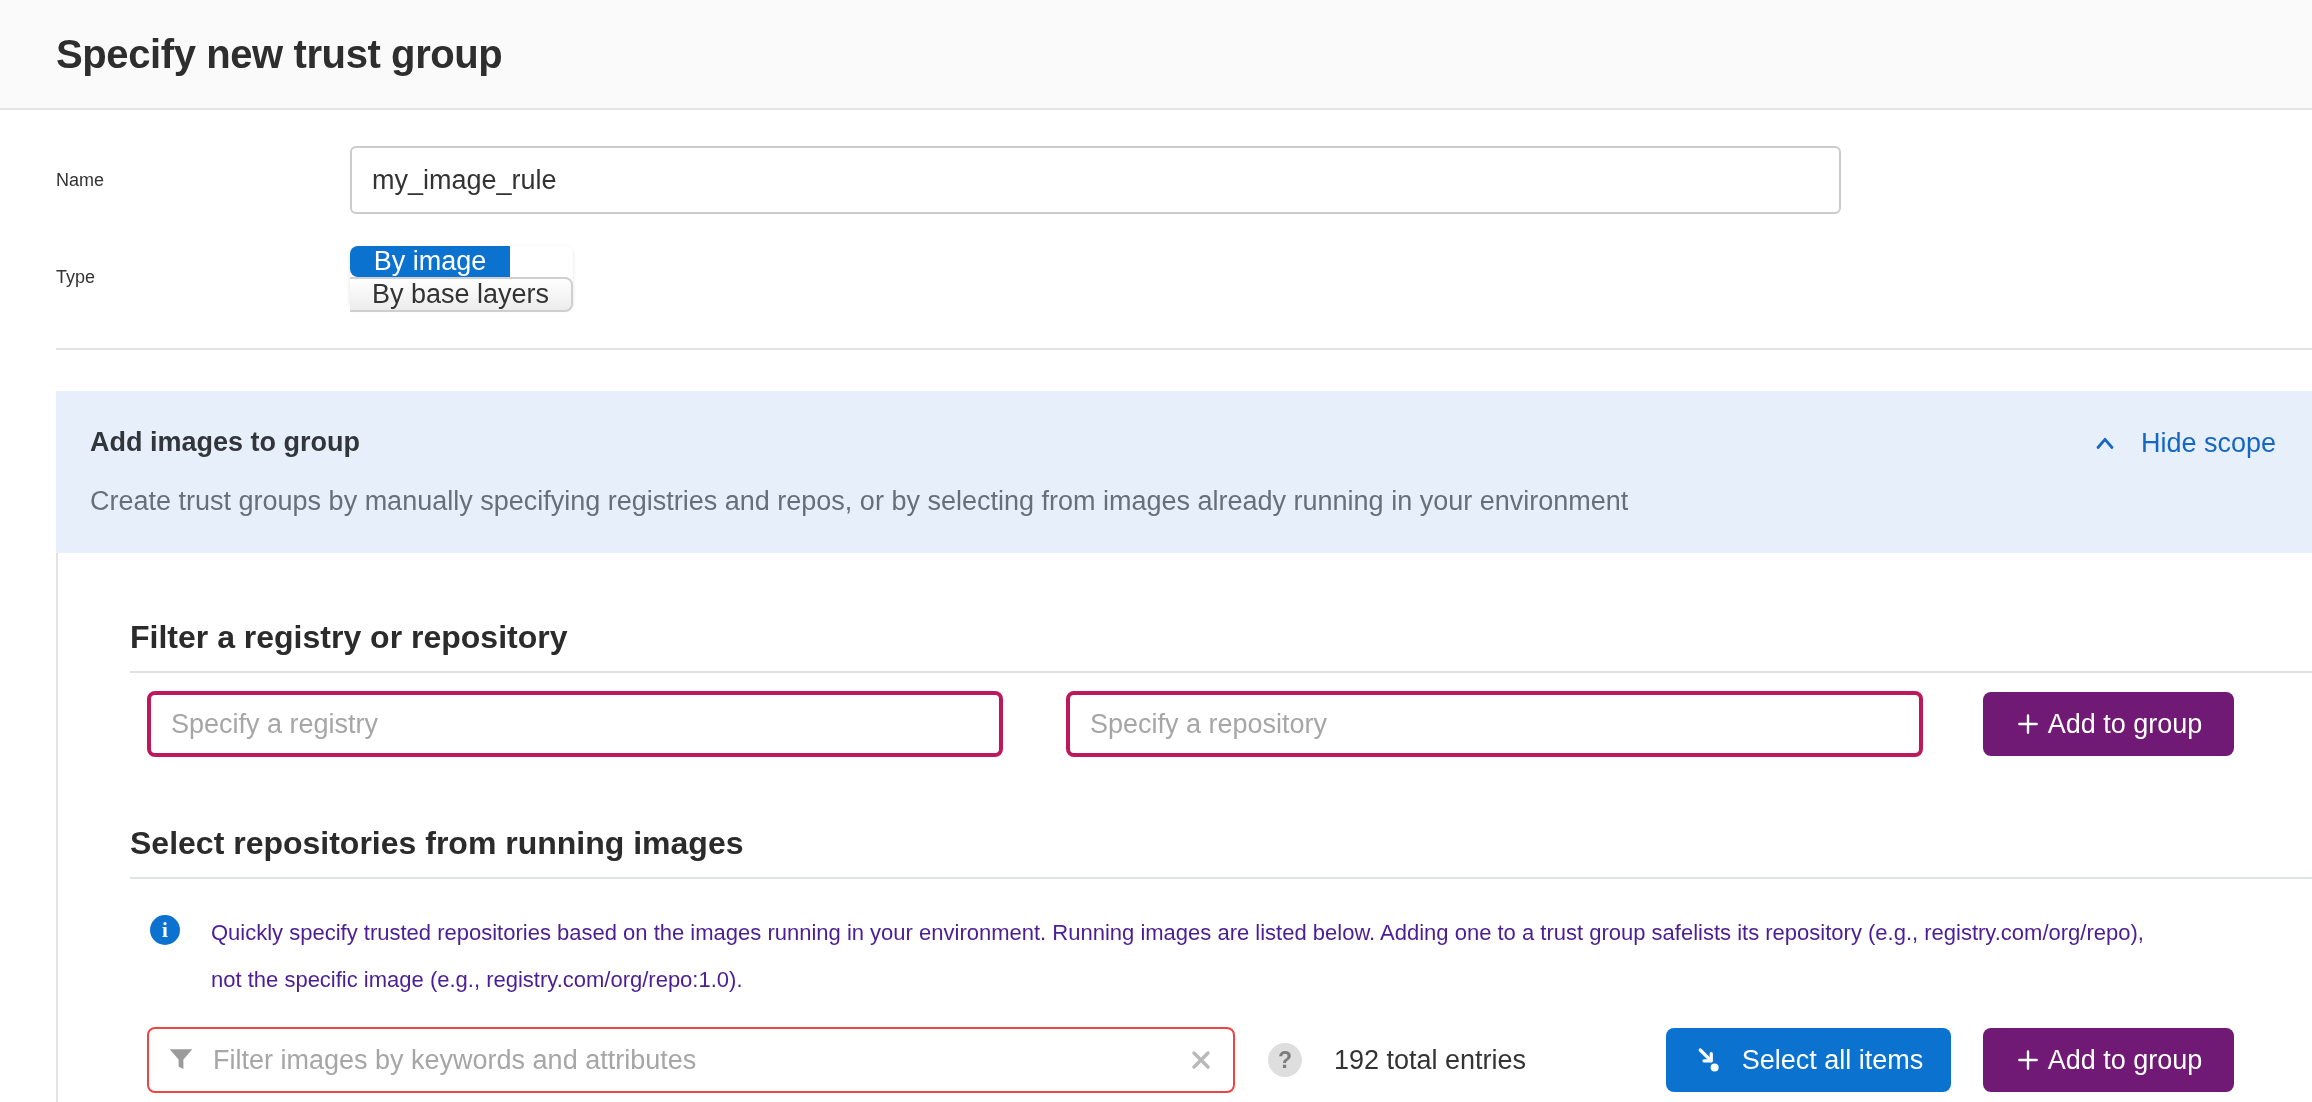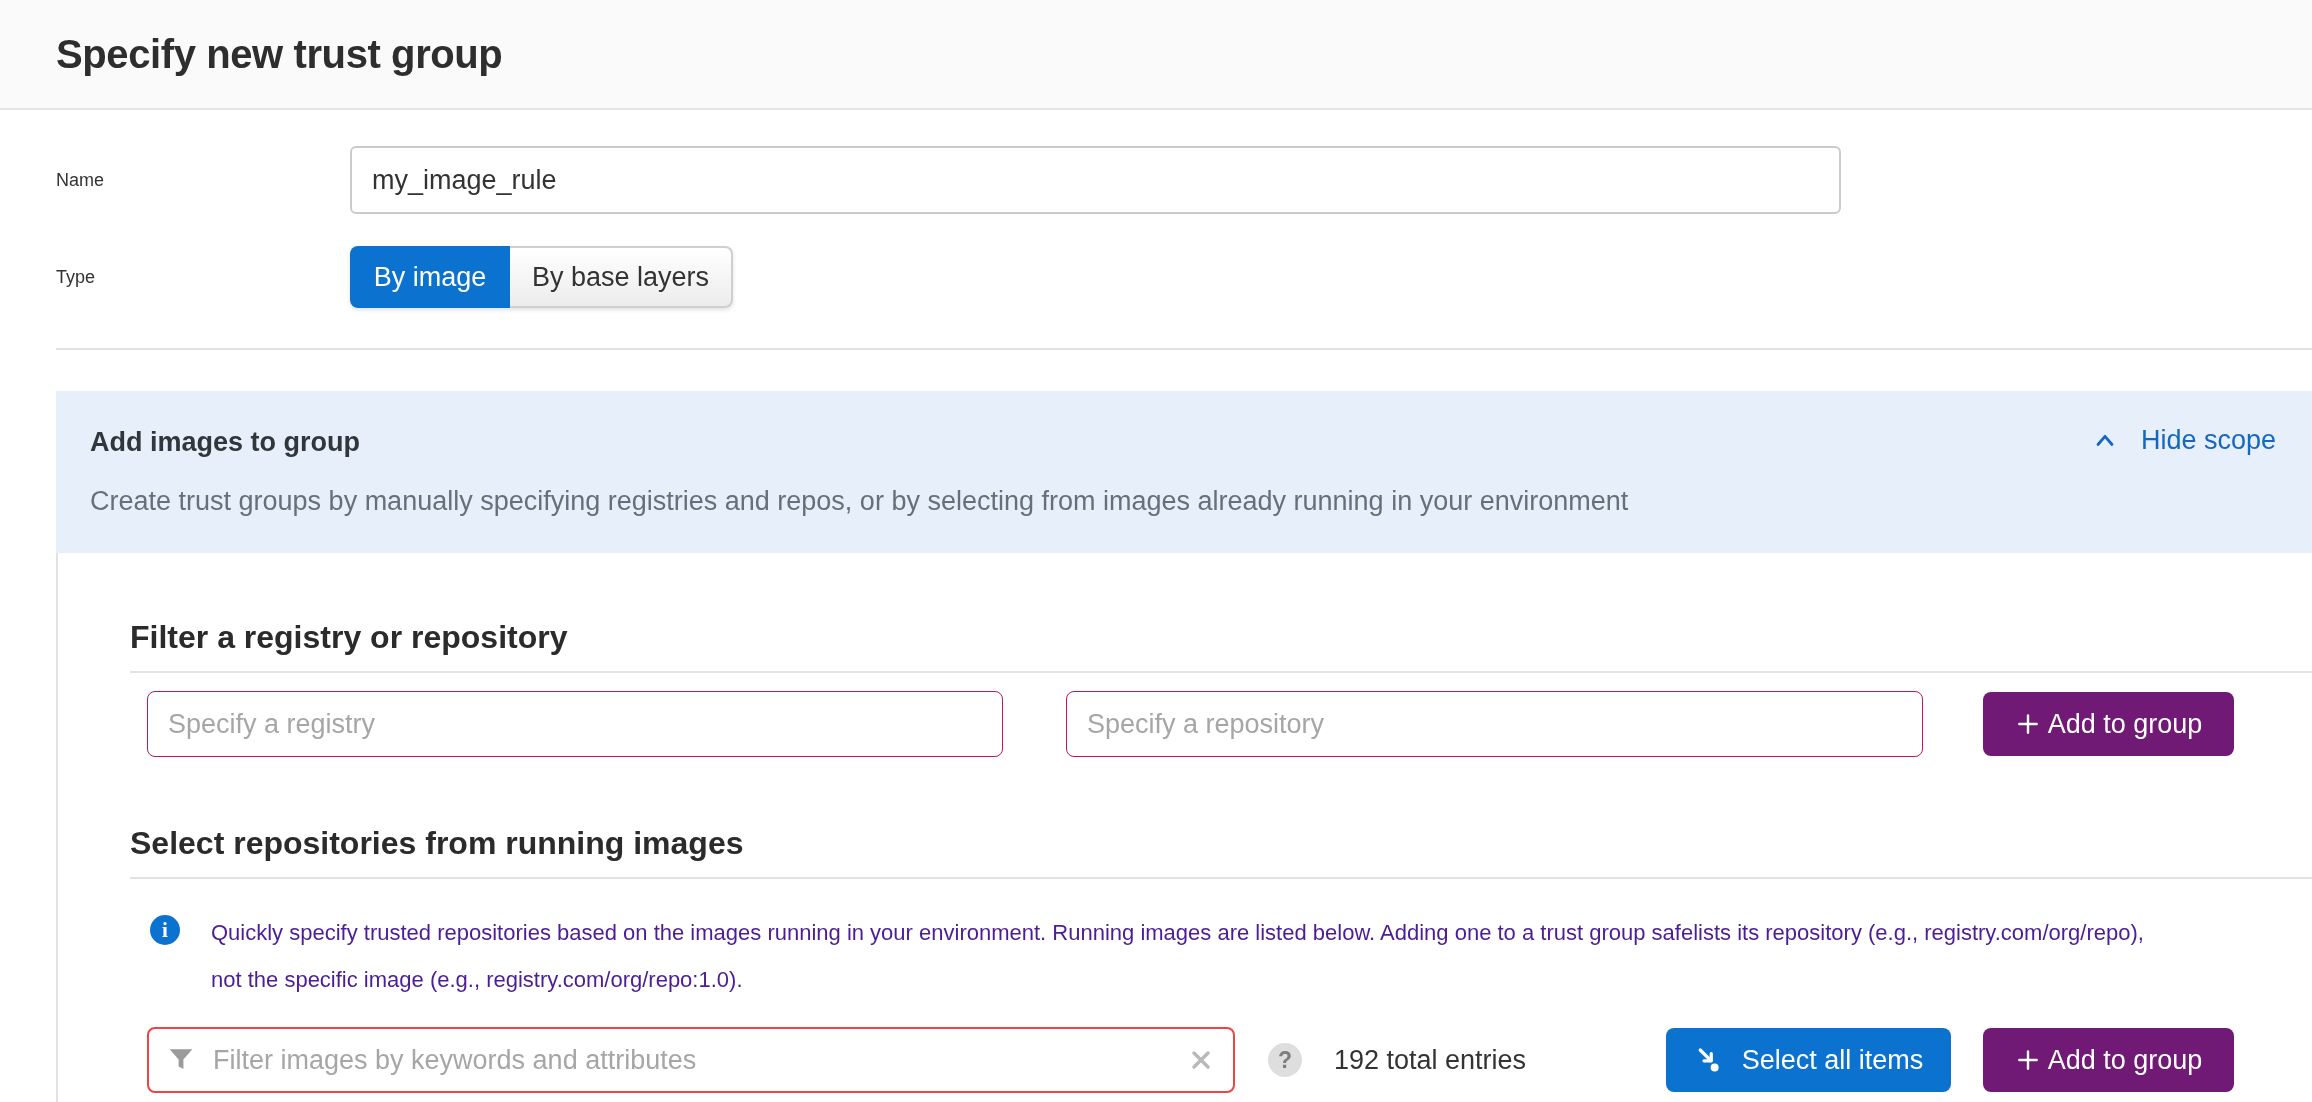--- a/index.html
+++ b/index.html
@@ -13,51 +13,51 @@
 
   
   .form-rows { padding:36px 0 0 56px; }
   .form-row { display:flex; align-items:center; margin-bottom:32px; }
   .form-label { width:294px; font-size:18px; color:#333; }
   .name-input { width:1491px; height:68px; border:2px solid #cbcbcb; border-radius:6px;
     font-size:27px; color:#333; padding:0 20px; outline:none; background:#fff;
     font-family:"Liberation Sans", sans-serif; }
 
   .toggle-group { display:flex; height:62px; border-radius:8px;
-    box-shadow:0 2px 4px rgba(0,0,0,0.12); }
+    box-shadow:0 2px 4px rgba(0,0,0,0.12);flex-direction:column; }
   .toggle-opt { display:flex; align-items:center; justify-content:center;
     font-size:27px; cursor:pointer; }
   .toggle-opt.selected { background:#0b72d0; color:#fff; width:160px;
     border-radius:8px 0 0 8px; }
   .toggle-opt.unselected { background:linear-gradient(#ffffff,#ececec); color:#333;
     width:223px; border:2px solid #cfcfcf; border-left:none; border-radius:0 8px 8px 0; }
 
   .divider { border-top:2px solid #e2e2e2; margin:40px 0 0 56px; }
 
   
   .scope-banner { margin:41px 0 0 56px; background:#e7f0fa;
     padding:34px 20px 32px 34px; }
-  .banner-top { display:flex; align-items:flex-start; justify-content:space-between; }
+  .banner-top { display:flex; align-items:flex-end; justify-content:space-between; }
   .banner-title { font-size:27px; font-weight:700; color:#30363b; line-height:34px; }
   .hide-scope { display:flex; align-items:center; gap:22px; color:#1667c1;
     font-size:27px; cursor:pointer; padding-right:16px; }
   .banner-desc { margin-top:22px; font-size:27px; color:#66707a; line-height:40px; }
 
   
   .scope-panel { margin-left:56px; border-left:2px solid #e3e3e3;
     height:549px; padding-left:72px; }
   .section-heading { font-size:32px; font-weight:700; color:#2b2b2b;
     line-height:40px; }
   .sect1 .section-heading { padding-top:64px; }
   .sect2 .section-heading { padding-top:66px; }
   .rule { border-top:2px solid #dfe3e4; margin-top:14px; }
 
   .inputs-row { display:flex; align-items:center; margin:18px 0 0 17px;
     padding-right:78px; }
-  .text-input { height:66px; border:1px solid #be185d; border-radius:8px;
+  .text-input { height:66px; border:4px solid #be185d; border-radius:8px;
     font-size:27px; color:#333; padding:0 20px; outline:none; background:#fff;
     font-family:"Liberation Sans", sans-serif; }
   .text-input::placeholder, .name-input::placeholder, .filter-input::placeholder
     { color:#a6a6a6; opacity:1; }
   .registry-input { width:856px; margin-right:63px; }
   .repository-input { width:857px; }
 
   .btn { height:64px; border:none; border-radius:8px; font-size:27px;
     display:inline-flex; align-items:center; justify-content:center;
     cursor:pointer; font-family:"Liberation Sans", sans-serif; }

